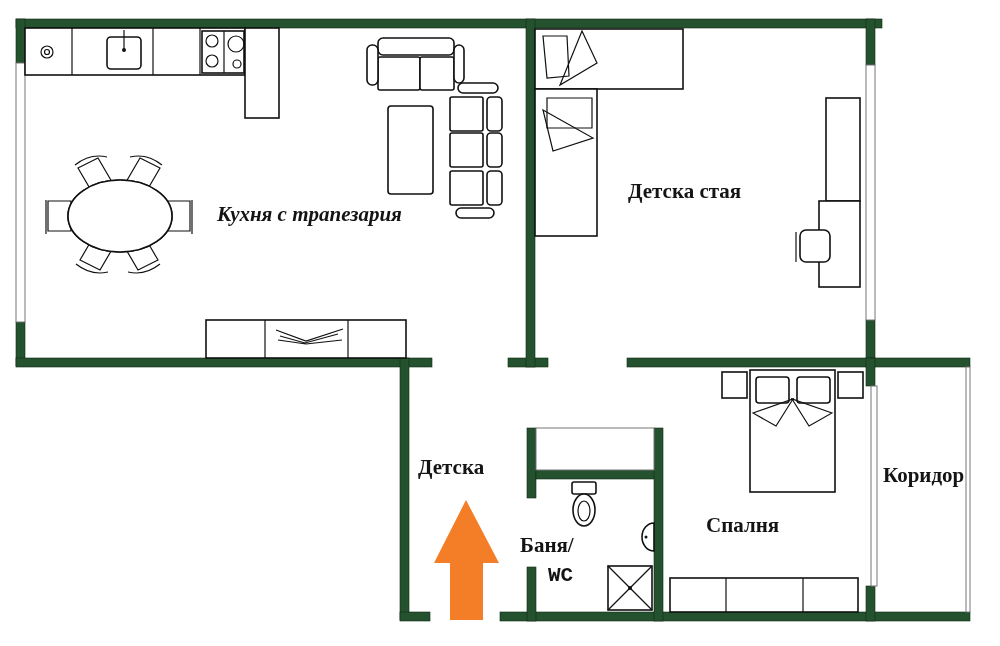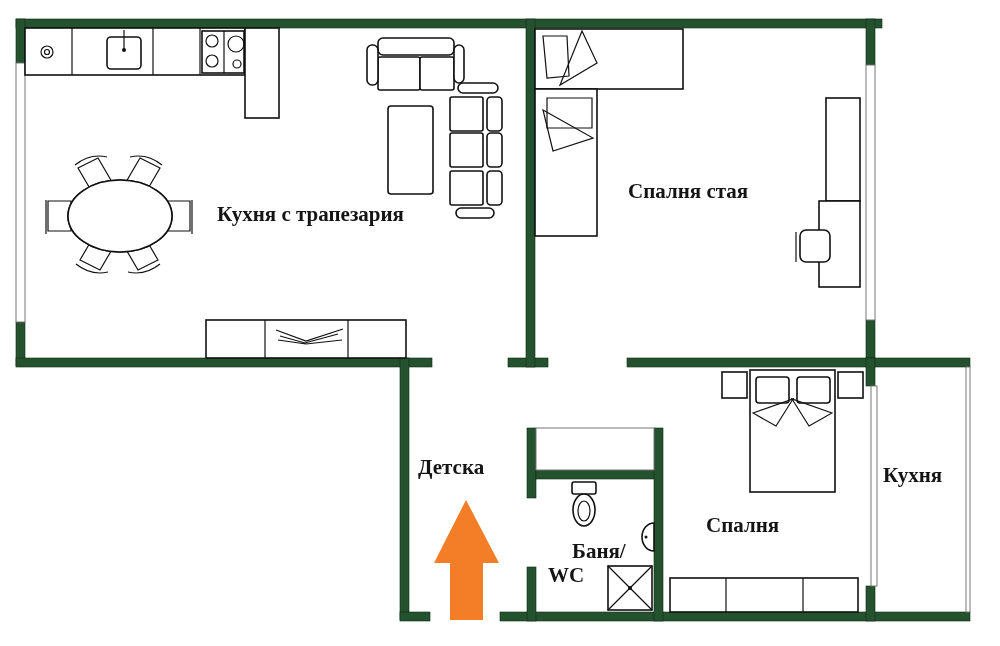--- a/index.html
+++ b/index.html
@@ -175,19 +175,19 @@
     <rect class="furn" x="670" y="578" width="188" height="34"></rect>
     <line class="furn-thin" x1="726" y1="578" x2="726" y2="612"></line>
     <line class="furn-thin" x1="803" y1="578" x2="803" y2="612"></line>
   </g>
 
   <g>
     <path class="arrow" d="M466 500 L499 563 L483 563 L483 620 L450 620 L450 563 L434 563 Z"></path>
   </g>
 </svg>
 
-<div class="label" style="left:217px; top:204px;">Кухня с трапезария</div>
-<div class="label" style="left:628px; top:181px;">Спалня стая</div>
+<div class="label" style="left:217px; top:204px;font-style:italic;">Кухня с трапезария</div>
+<div class="label" style="left:628px; top:181px;">Детска стая</div>
 <div class="label" style="left:418px; top:457px;">Детска</div>
-<div class="label" style="left:572px; top:535px;margin-top:6px;">Баня/</div>
-<div class="label" style="left:548px; top:565px;">WC</div>
+<div class="label" style="left:520px; top:535px;">Баня/</div>
+<div class="label" style="left:548px; top:565px;font-family:Liberation Mono, monospace;">WC</div>
 <div class="label" style="left:706px; top:515px;font-family:Liberation Serif, serif;">Спалня</div>
-<div class="label" style="left:883px; top:465px;">Кухня</div>
+<div class="label" style="left:883px; top:465px;">Коридор</div>
 
 </body></html>

